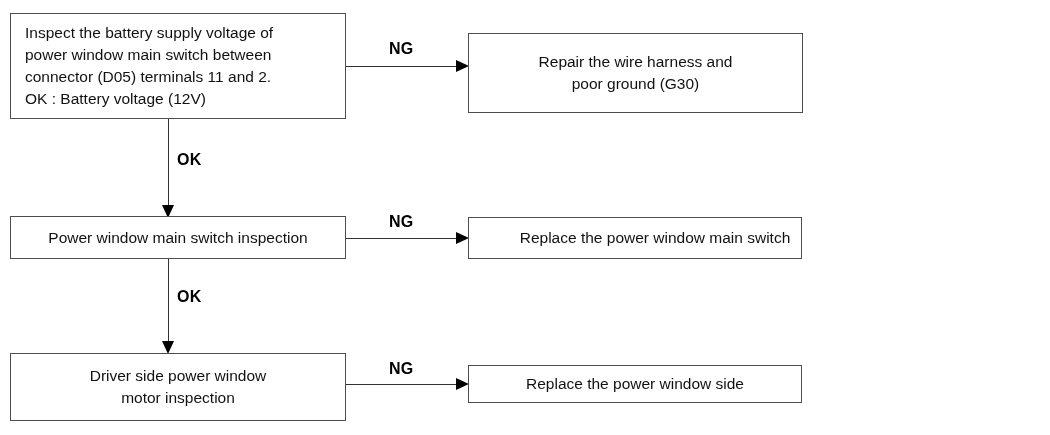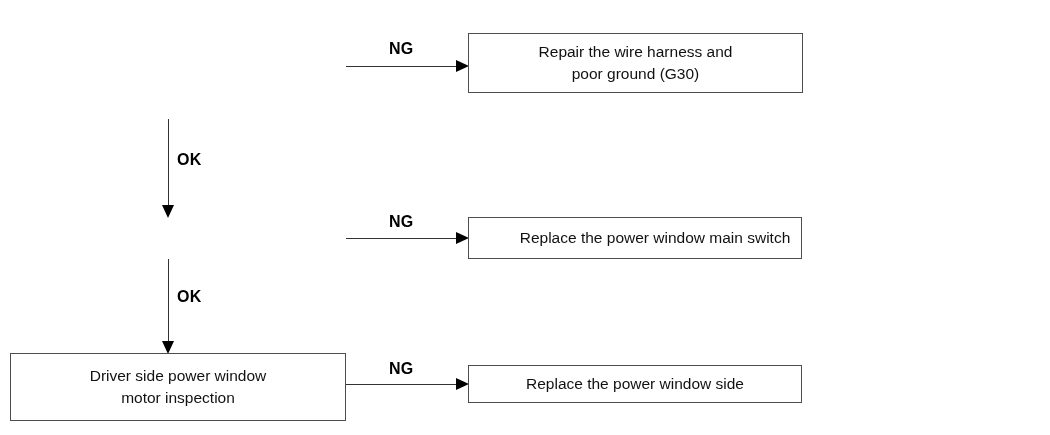--- a/index.html
+++ b/index.html
@@ -28,21 +28,21 @@
   }
   .box-text {
     width: 100%;
     white-space: pre-line;
   }
   .box.align-left .box-text { text-align: left; padding-left: 14px; }
   .box.align-center .box-text { text-align: center; padding: 0 8px; }
 
   
   #box-inspect-battery { left: 10px;  top: 13px;  width: 336px; height: 106px; }
-  #box-repair-harness  { left: 468px; top: 33px;  width: 335px; height: 60px;  }
+  #box-repair-harness  { left: 468px; top: 33px;  width: 335px; height: 80px;  }
   #box-main-switch-insp{ left: 10px;  top: 216px; width: 336px; height: 43px;  }
   #box-replace-switch  { left: 468px; top: 217px; width: 334px; height: 42px; padding-left: 40px;  }
   #box-motor-insp      { left: 10px;  top: 353px; width: 336px; height: 68px;  }
   #box-replace-motor   { left: 468px; top: 365px; width: 334px; height: 38px;  }
 
   
   .line-h {
     position: absolute;
     height: 0;
     border-top: 1.6px solid #333333;
@@ -91,34 +91,43 @@
   #label-ng-2 { left: 389px; top: 213px; }
   #label-ng-3 { left: 389px; top: 360px; }
   #label-ok-1 { left: 177px; top: 151px; }
   #label-ok-2 { left: 177px; top: 288px; }
 </style>
 </head>
 <body>
 
 <div id="canvas">
 
+  <div class="box align-left" id="box-inspect-battery">
+    <div class="box-text">Inspect the battery supply voltage of
+power window main switch between
+connector (D05) terminals 11 and 2.
+OK : Battery voltage (12V)</div>
+  </div>
 
   <div class="line-h" id="line-ng1-h"></div>
   <div class="arrow-right" id="arrow-ng1"></div>
   <div class="edge-label" id="label-ng-1">NG</div>
 
   <div class="box align-center" id="box-repair-harness">
     <div class="box-text">Repair the wire harness and
 poor ground (G30)</div>
   </div>
 
   <div class="line-v" id="line-ok1-v"></div>
   <div class="arrow-down" id="arrow-ok1"></div>
   <div class="edge-label" id="label-ok-1">OK</div>
 
+  <div class="box align-center" id="box-main-switch-insp">
+    <div class="box-text">Power window main switch inspection</div>
+  </div>
 
   <div class="line-h" id="line-ng2-h"></div>
   <div class="arrow-right" id="arrow-ng2"></div>
   <div class="edge-label" id="label-ng-2">NG</div>
 
   <div class="box align-center" id="box-replace-switch">
     <div class="box-text">Replace the power window main switch</div>
   </div>
 
   <div class="line-v" id="line-ok2-v"></div>

